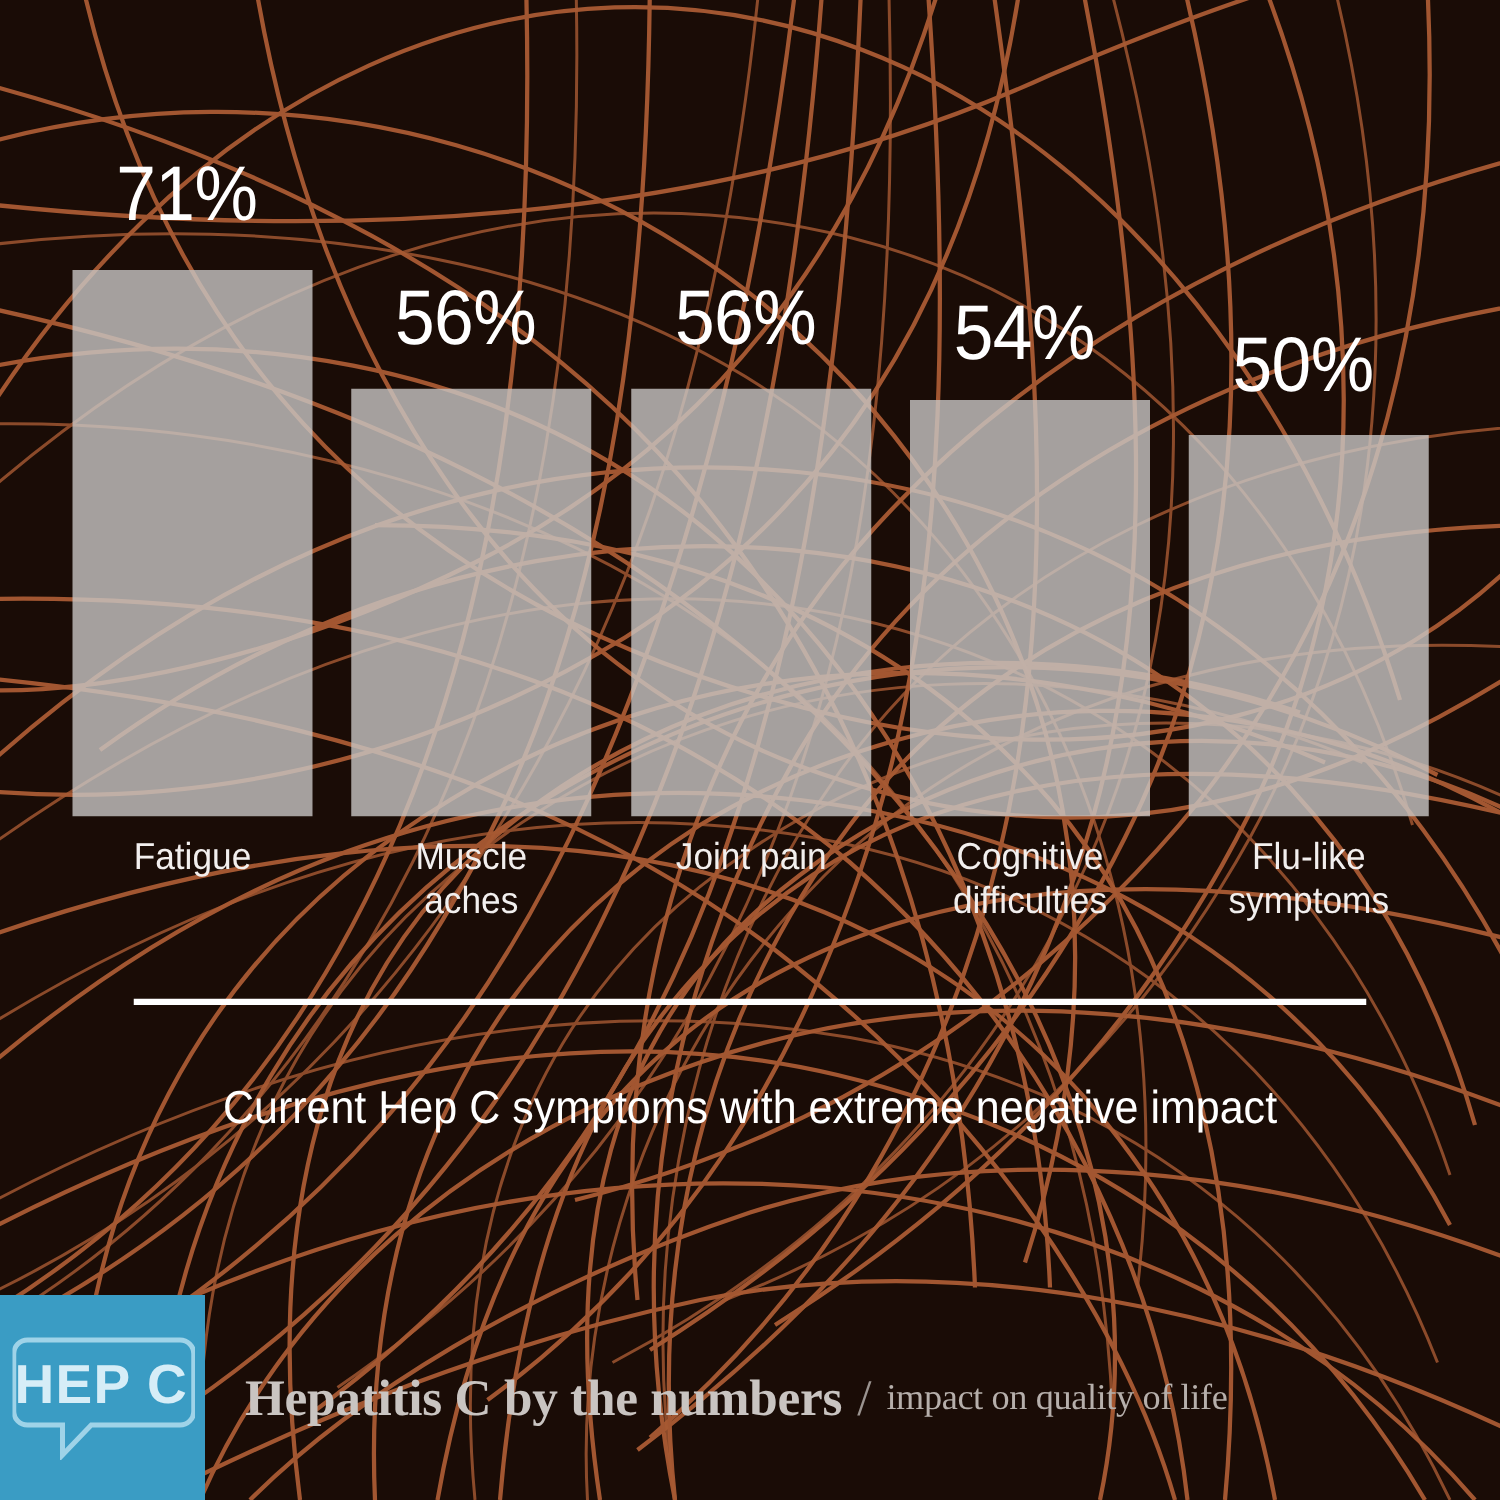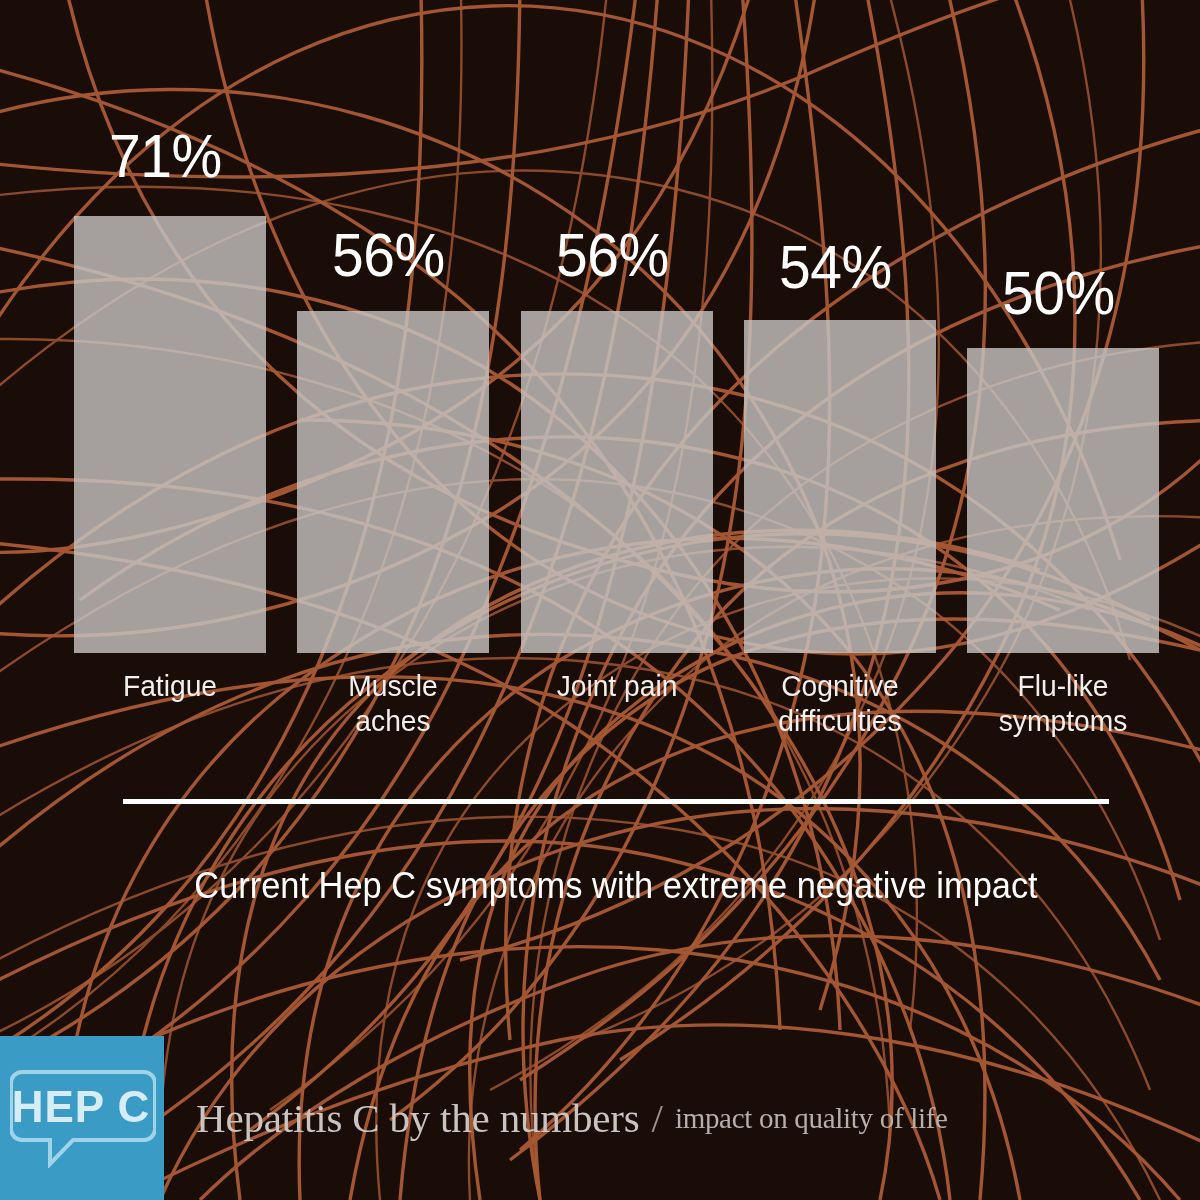--- a/index.html
+++ b/index.html
@@ -22,21 +22,21 @@
     position: absolute;
     left: 0; top: 0;
     width: 1200px; height: 1200px;
     z-index: 1;
     pointer-events: none;
   }
 
   
   #chart-area {
     position: absolute;
-    left: 16px; top: 0;
+    left: 0; top: 0;
     width: 1120px;
     height: 1030px;
     z-index: 2;
   }
 
   .bar {
     position: absolute;
     background: rgba(200,198,196,0.80);
   }
 
@@ -118,21 +118,21 @@
     left: 196px;
     top: 0;
     height: 164px;
     display: flex;
     align-items: center;
     white-space: nowrap;
   }
   .footer-strong {
     color: #c9c4c1;
     font-family: "Liberation Serif", serif;
-    font-weight: 400;
+    font-weight: 700;
     font-size: 41px;
     letter-spacing: -0.2px;
   }
   .footer-slash {
     color: #9b9490;
     font-family: "Liberation Serif", serif;
     font-weight: 400;
     font-size: 41px;
     padding: 0 12px;
   }

